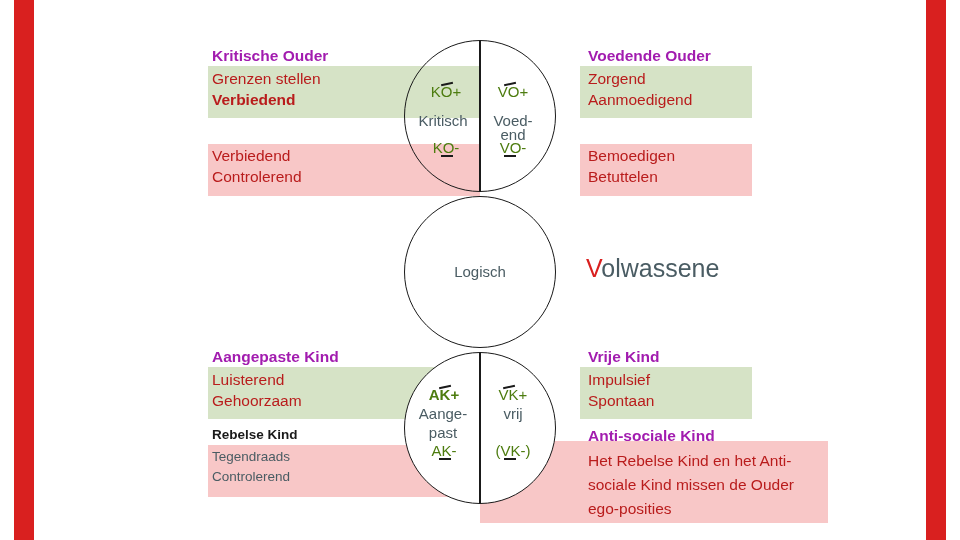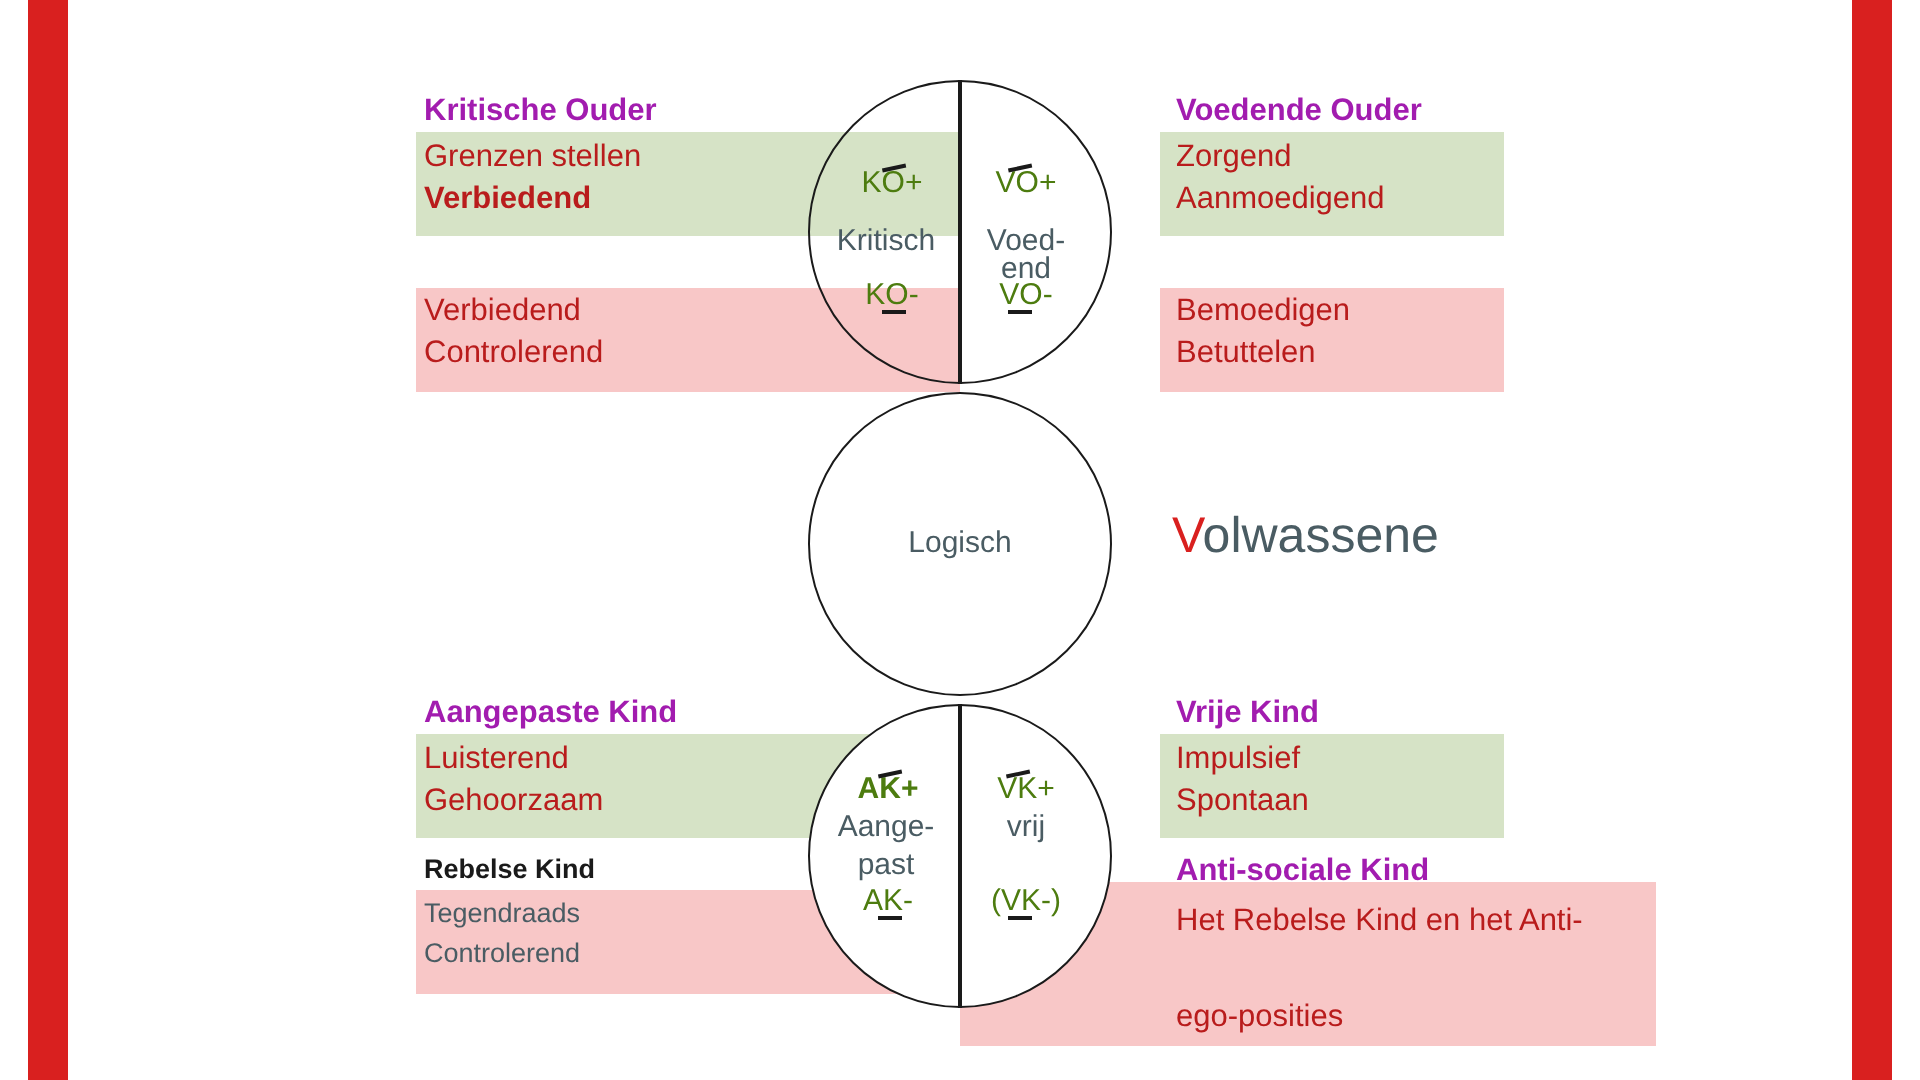--- a/index.html
+++ b/index.html
@@ -153,20 +153,21 @@
 
 <div class="panel green" style="left:580px;top:367px;width:172px;height:52px;"></div>
 
 <div class="hdr" style="position:absolute;left:588px;top:346px;">Vrije Kind</div>
 <div class="txt" style="position:absolute;left:588px;top:369px;">Impulsief</div>
 <div class="txt" style="position:absolute;left:588px;top:390px;">Spontaan</div>
 <div class="hdr" style="position:absolute;left:588px;top:425px;">Anti-sociale Kind</div>
 
 <div class="note" style="left:480px;top:441px;width:348px;height:82px;">
   <div class="txt" style="position:absolute;left:108px;top:8px;">Het Rebelse Kind en het Anti-</div>
+  <div class="txt" style="position:absolute;left:108px;top:32px;">sociale Kind missen de Ouder</div>
   <div class="txt" style="position:absolute;left:108px;top:56px;">ego-posities</div>
 </div>
 
 <div class="circle" style="left:404px;top:352px;width:152px;height:152px;background:#ffffff;"></div>
 <div class="divider" style="left:479px;top:352px;width:1.6px;height:152px;"></div>
 
 <div class="clab" style="left:418px;top:385px;width:52px;font-weight:bold;">AK+</div>
 <div class="strike" style="left:439px;top:386px;width:12px;transform:rotate(-12deg);"></div>
 
 <div class="clab" style="left:487px;top:385px;width:52px;">VK+</div>

